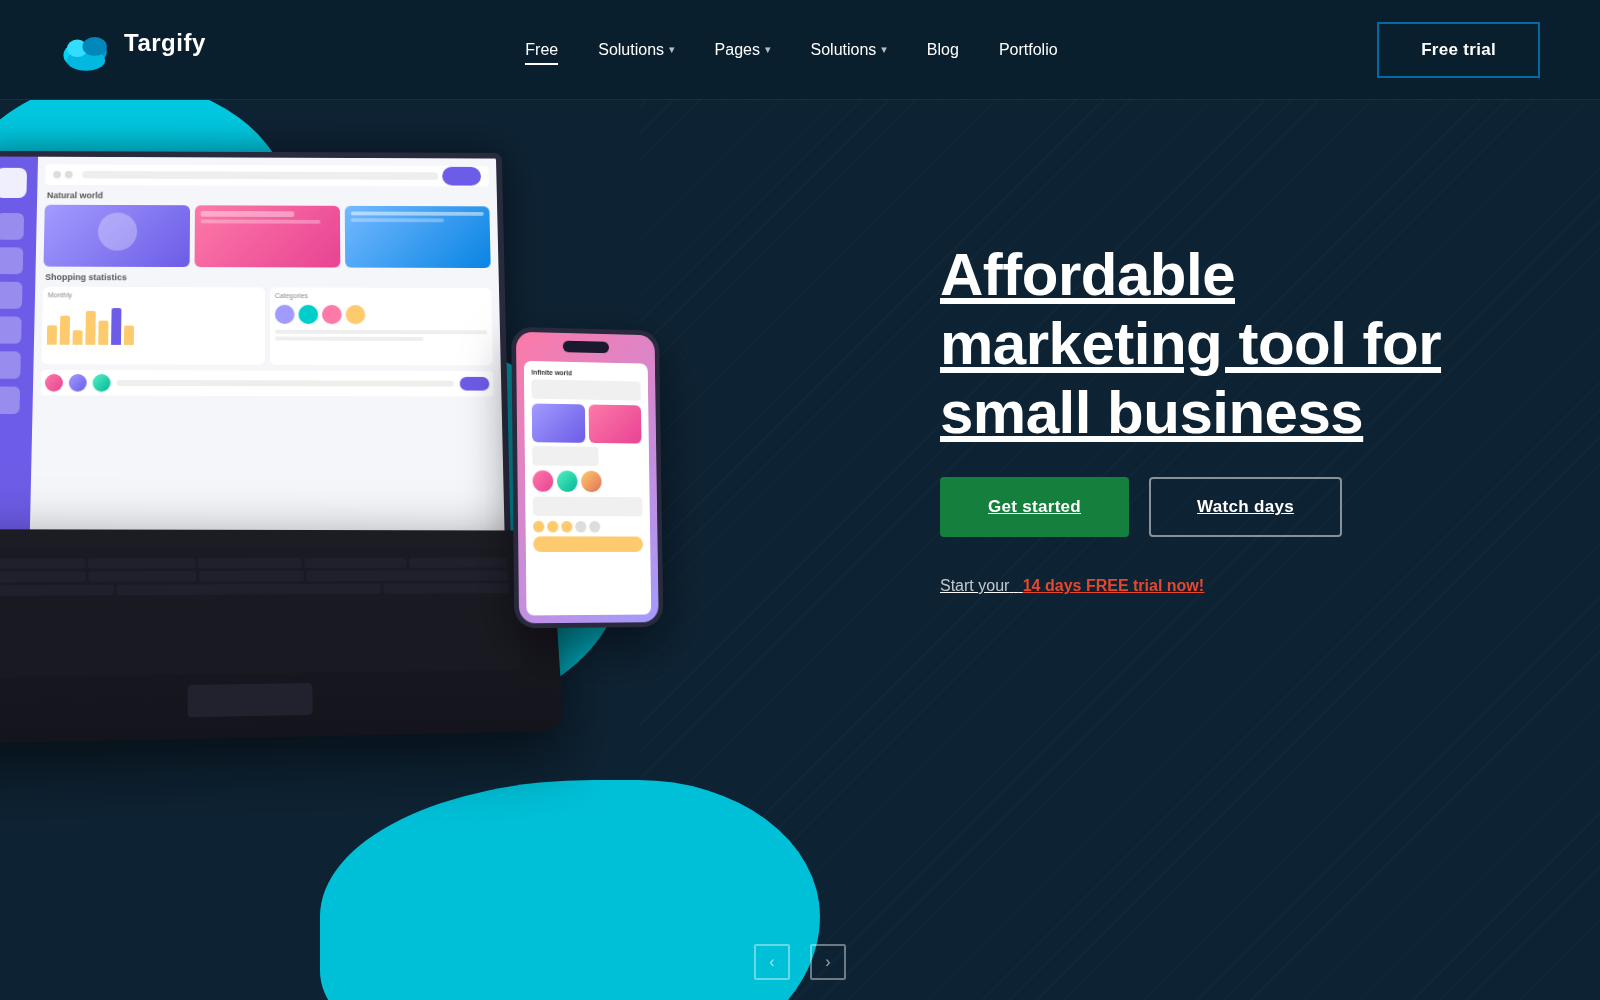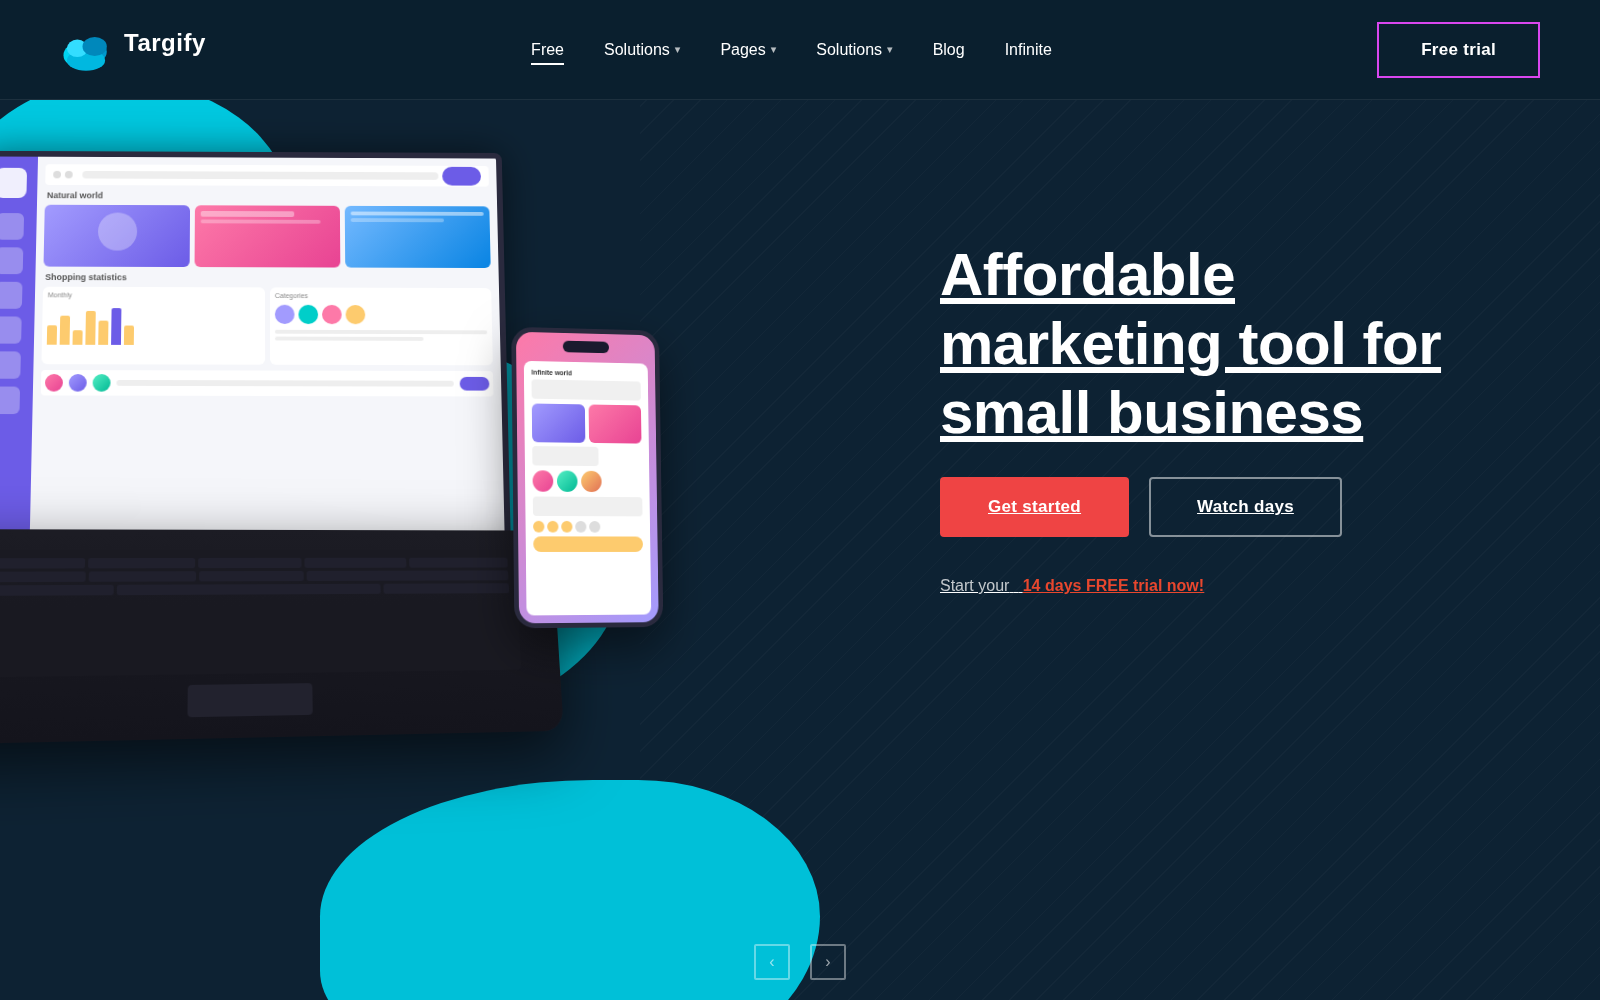--- a/index.html
+++ b/index.html
@@ -70,21 +70,21 @@
       height: 2px;
       background-color: #ffffff;
     }
 
     .nav-item .chevron {
       font-size: 11px;
       opacity: 0.7;
     }
 
     .free-trial-btn {
-      border: 2px solid #d946ef;
+      border: 2px solid #0369a1;
       background: transparent;
       color: #ffffff;
       padding: 16px 42px;
       font-size: 17px;
       font-weight: 600;
       cursor: pointer;
       letter-spacing: 0.3px;
       text-align: right;
     }
 
@@ -422,21 +422,21 @@
     }
 
     .cta-buttons {
       display: flex;
       gap: 20px;
       margin-bottom: 40px;
       align-items: center;
     }
 
     .btn-get-started {
-      background: #ef4444;
+      background: #15803d;
       color: #ffffff;
       border: none;
       padding: 20px 48px;
       font-size: 17px;
       font-weight: 600;
       border-radius: 4px;
       cursor: pointer;
       letter-spacing: 0.3px;
     }
 
@@ -525,21 +525,21 @@
     </span>
     <span class="nav-item">
       <span>Pages</span>
       <span class="chevron">▾</span>
     </span>
     <span class="nav-item">
       <span>Solutions</span>
       <span class="chevron">▾</span>
     </span>
     <span class="nav-item">Blog</span>
-    <span class="nav-item">Infinite</span>
+    <span class="nav-item">Portfolio</span>
   </nav>
 
   <button class="free-trial-btn">Free trial</button>
 </header>
 
 <section class="hero">
 
   <div class="blob-top-left"></div>
   <div class="blob-center"></div>
   <div class="blob-bottom-right"></div>

